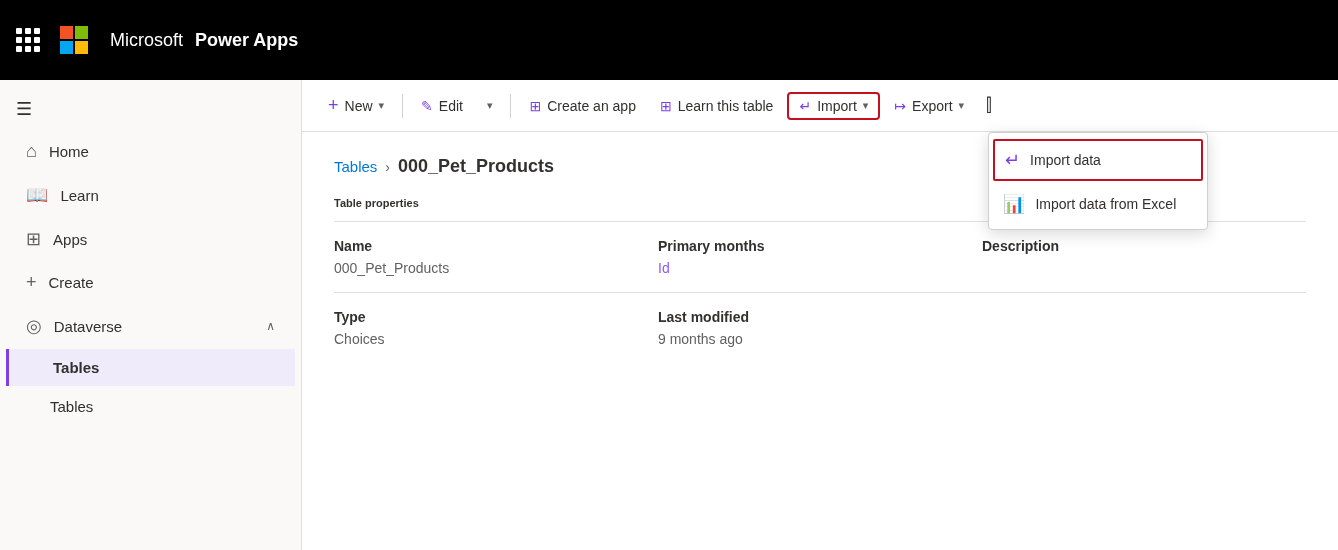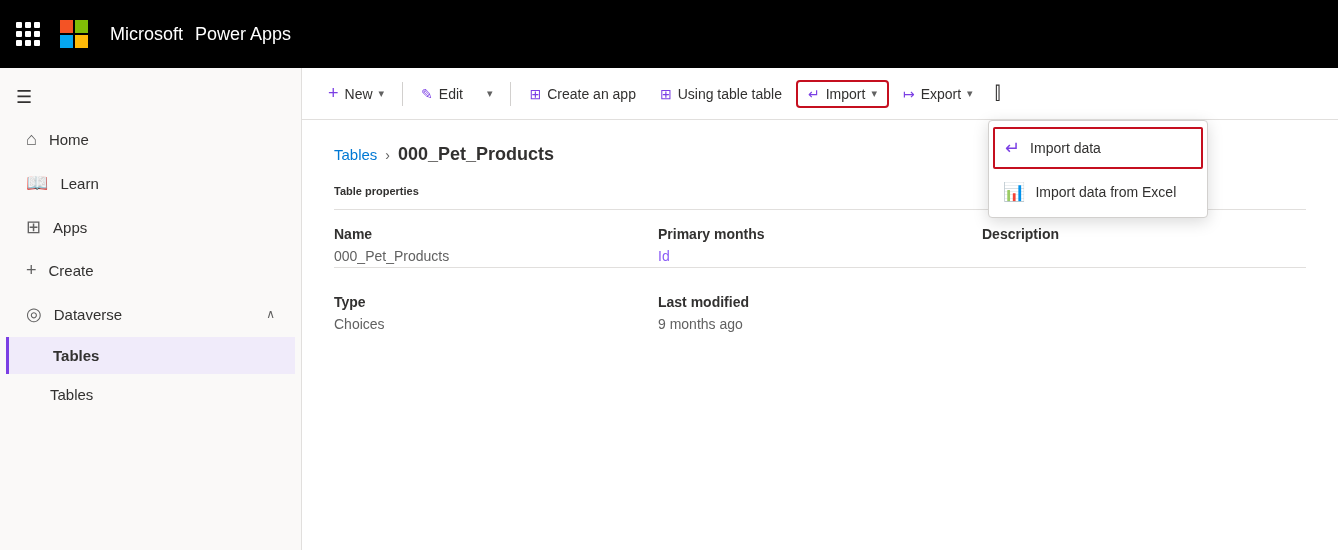--- a/index.html
+++ b/index.html
@@ -1,20 +1,20 @@
 <!DOCTYPE html>
 <html><head>
   <meta charset="utf-8">
   <style>
     * { box-sizing: border-box; margin: 0; padding: 0; font-family: 'Segoe UI', Arial, sans-serif; }
     body { width: 1338px; height: 550px; overflow: hidden; background: #f3f2f1; }
 
     
     .topbar {
-      height: 68px;
+      height: 80px;
       background: #000;
       display: flex;
       align-items: center;
       padding: 0 16px;
       gap: 12px;
     }
     .topbar-waffle {
       display: grid;
       grid-template-columns: repeat(3, 6px);
       grid-template-rows: repeat(3, 6px);
@@ -30,21 +30,21 @@
       height: 28px;
       gap: 2px;
       margin-left: 8px;
     }
     .ms-logo-q { width: 13px; height: 13px; }
     .ms-logo-q.red { background: #f35325; }
     .ms-logo-q.green { background: #81bc06; }
     .ms-logo-q.blue { background: #05a6f0; }
     .ms-logo-q.yellow { background: #ffba08; }
     .topbar-brand { color: #fff; font-size: 18px; font-weight: 300; margin-left: 10px; }
-    .topbar-powerapps { color: #fff; font-size: 18px; font-weight: 400; }
+    .topbar-powerapps { color: #fff; font-size: 18px; font-weight: 700; }
 
     
     .main-layout {
       display: flex;
       height: calc(550px - 68px);
     }
 
     
     .sidebar {
       width: 302px;
@@ -201,22 +201,22 @@
       color: #323130;
       margin-bottom: 16px;
       padding-bottom: 12px;
       border-bottom: 1px solid #e1dfdd;
     }
     .props-grid {
       display: grid;
       grid-template-columns: 1fr 1fr 1fr;
       gap: 0;
       border-bottom: 1px solid #e1dfdd;
-      padding-bottom: 3px;
-      margin-bottom: 10px;
+      padding-bottom: 16px;
+      margin-bottom: 0;
     }
     .prop-group { display: flex; flex-direction: column; gap: 6px; }
     .prop-label { font-size: 14px; font-weight: 600; color: #323130; }
     .prop-value { font-size: 14px; color: #616161; }
     .prop-value.link { color: #8b5cf6; cursor: pointer; }
 
     .props-row2 {
       display: grid;
       grid-template-columns: 1fr 1fr 1fr;
       gap: 0;
@@ -313,21 +313,21 @@
 
       <div class="toolbar-divider"></div>
 
       <button class="toolbar-btn">
         <span style="color:#7b3fe4;">⊞</span>
         <span>Create an app</span>
       </button>
 
       <button class="toolbar-btn">
         <span style="color:#7b3fe4;">⊞</span>
-        <span>Using table table</span>
+        <span>Learn this table</span>
       </button>
 
       <button class="toolbar-btn import-active">
         <span style="color:#7b3fe4;">↵</span>
         <span>Import</span>
         <span class="chevron">▾</span>
       </button>
 
       <button class="toolbar-btn">
         <span style="color:#7b3fe4;">↦</span>

